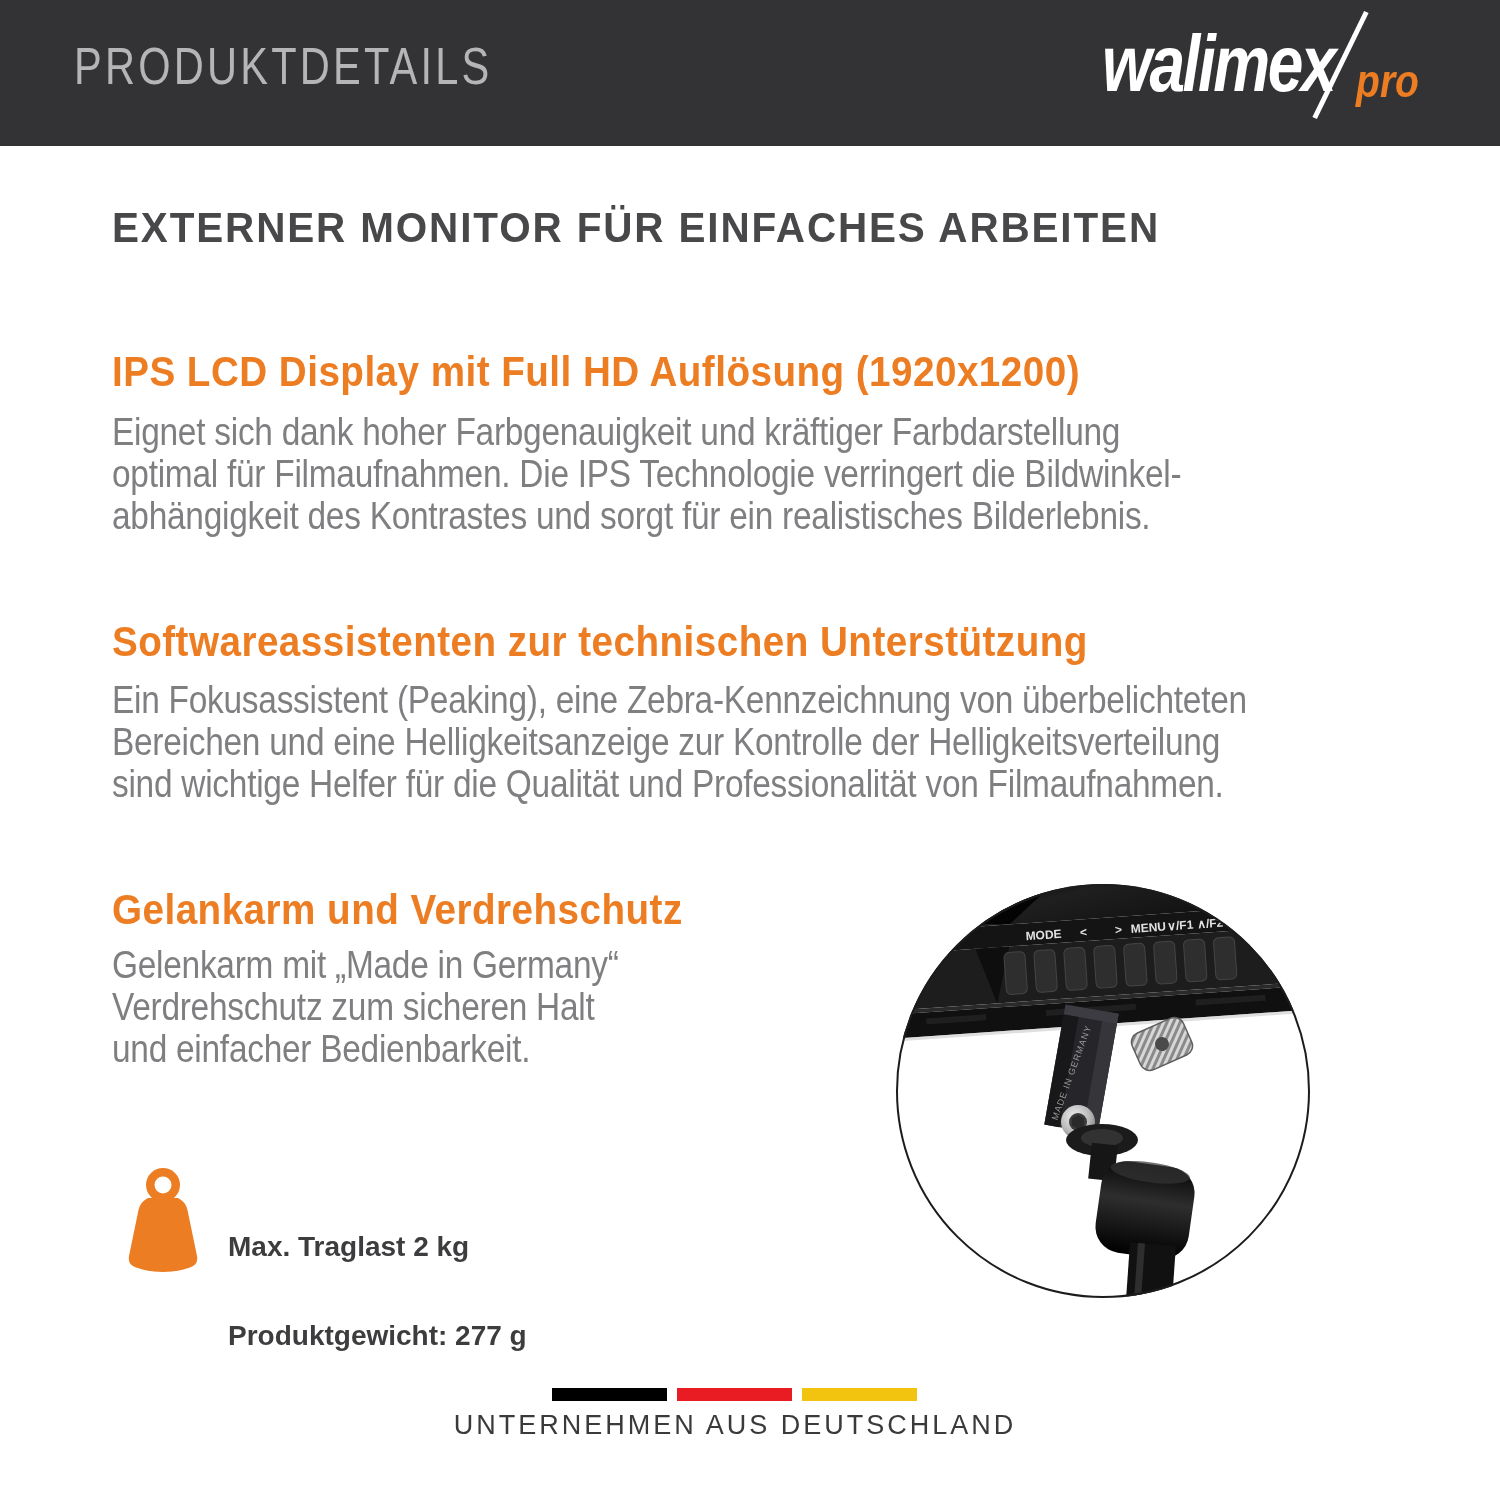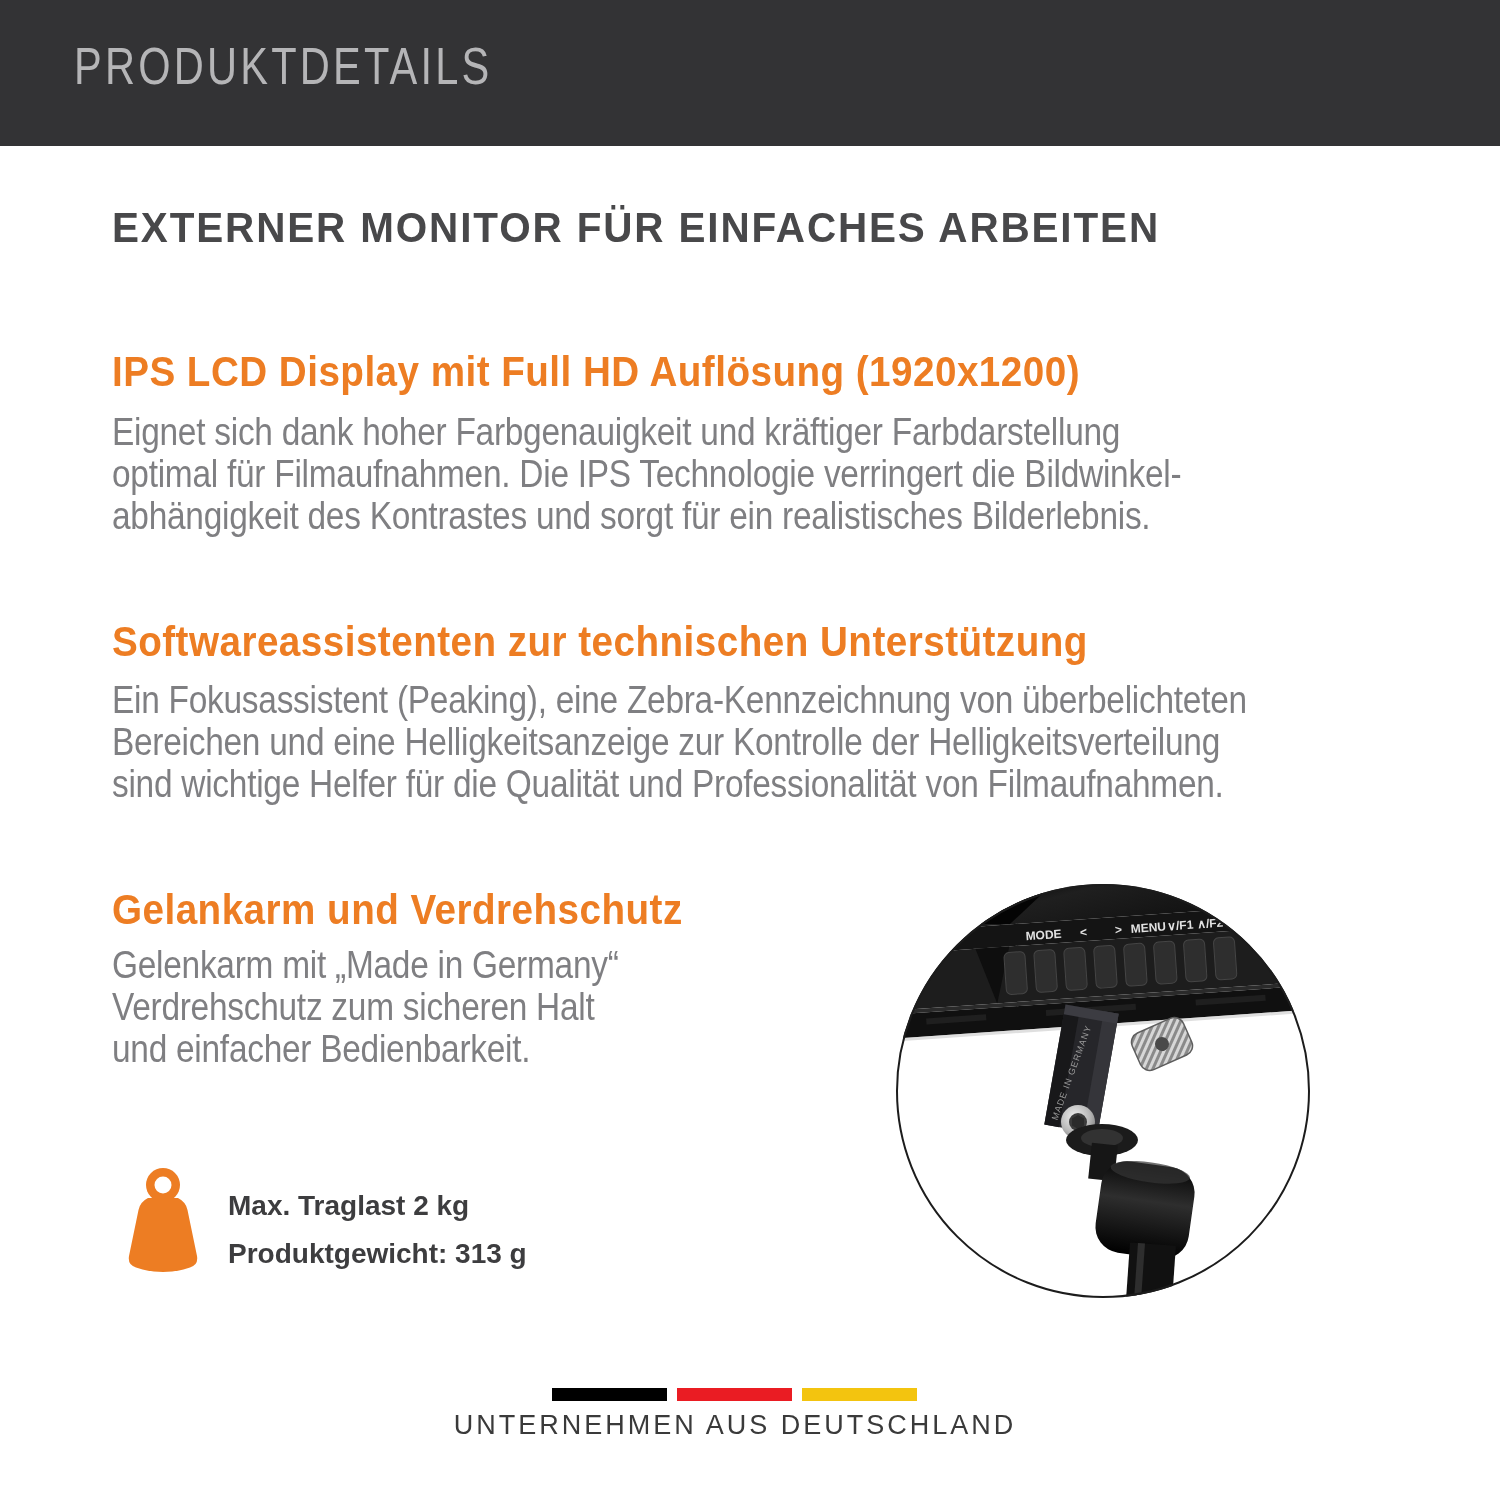--- a/index.html
+++ b/index.html
@@ -35,37 +35,42 @@
   .h1{top:351px;} .h2{top:621px;} .h3{top:889px;}
   .paragraph{
     position:absolute;left:112px;font-size:38px;color:var(--body);line-height:42px;
     transform:scaleX(0.88);transform-origin:left top;letter-spacing:-0.3px;
   }
   .paragraph div{white-space:nowrap;}
   .p1{top:411px;} .p2{top:679px;} .p3{top:944px;}
   
   .weight-icon{position:absolute;left:128px;top:1168px;color:var(--accent);}
   .spec-lines{position:absolute;left:228px;top:1182px;font-size:28px;font-weight:bold;color:var(--spec_text);line-height:48px;}
-  .spec-lines div{white-space:nowrap;}
+  .spec-lines div{white-space:nowrap;margin-top:41px;}
   
   .photo-circle{position:absolute;left:894px;top:882px;width:418px;height:418px;}
   
   .flag{position:absolute;left:552px;top:1388px;display:flex;gap:10px;}
   .flag div{width:115px;height:13px;}
   .flag .b{background:var(--flag_black);} .flag .r{background:var(--flag_red);} .flag .g{background:var(--flag_gold);}
   .footer-caption{
     position:absolute;left:0;top:1410px;width:1470px;text-align:center;font-size:27px;color:var(--footer_text);
     letter-spacing:3px;white-space:nowrap;
   }
 </style>
 </head>
 <body>
 
 <div class="header">
   <div class="header-title">PRODUKTDETAILS</div>
+  <div class="logo">
+    <span class="logo-walimex">walimex</span>
+    <span class="logo-slash"></span>
+    <span class="logo-pro">pro</span>
+  </div>
 </div>
 
 <div class="main-title">EXTERNER MONITOR FÜR EINFACHES ARBEITEN</div>
 
 <div class="section-heading h1">IPS LCD Display mit Full HD Auflösung (1920x1200)</div>
 <div class="paragraph p1">
   <div>Eignet sich dank hoher Farbgenauigkeit und kräftiger Farbdarstellung</div>
   <div>optimal für Filmaufnahmen. Die IPS Technologie verringert die Bildwinkel-</div>
   <div>abhängigkeit des Kontrastes und sorgt für ein realistisches Bilderlebnis.</div>
 </div>
@@ -84,21 +89,21 @@
   <div>und einfacher Bedienbarkeit.</div>
 </div>
 
 <svg class="weight-icon" width="70" height="104" viewBox="0 0 70 104">
   <circle cx="35" cy="17" r="17" fill="currentColor"></circle>
   <circle cx="35" cy="17" r="8.5" fill="#ffffff"></circle>
   <path fill="currentColor" d="M20,30 L50,30 Q58,34 59.5,42 L69,88 Q70.5,97 62,99.5 Q49,104 35,104 Q21,104 8,99.5 Q-0.5,97 1,88 L10.5,42 Q12,34 20,30 Z"></path>
 </svg>
 <div class="spec-lines">
   <div>Max. Traglast 2 kg</div>
-  <div>Produktgewicht: 313 g</div>
+  <div>Produktgewicht: 277 g</div>
 </div>
 
 <svg class="photo-circle" width="418" height="418" viewBox="0 0 418 418">
   <defs>
     <clipPath id="cclip">
         <circle cx="209" cy="209" r="207"></circle>
       </clipPath>
     <linearGradient id="screenG" x1="0" y1="0" x2="1" y2="1">
       <stop offset="0" stop-color="#000000"></stop>
       <stop offset="0.45" stop-color="#050505"></stop>

